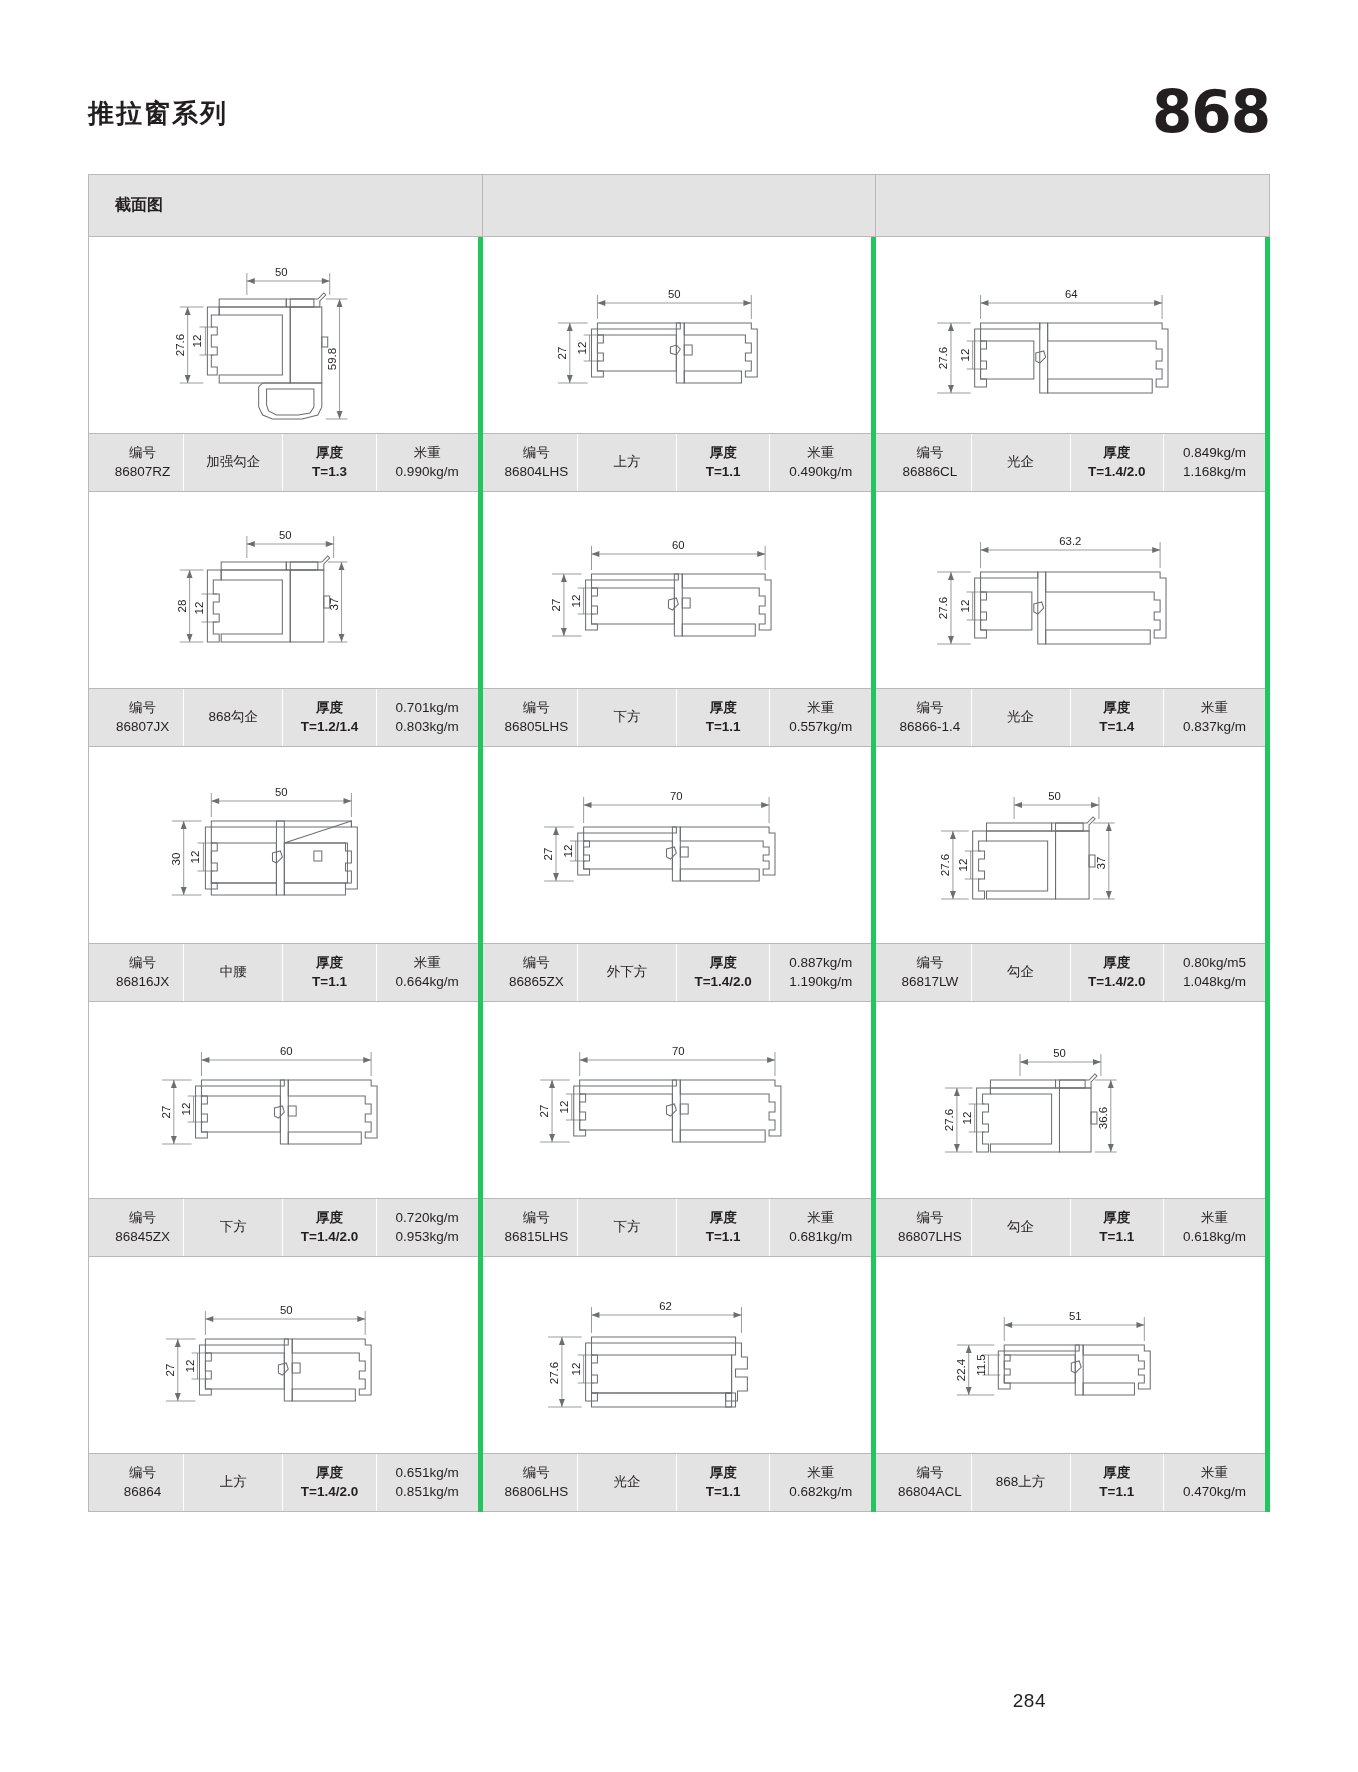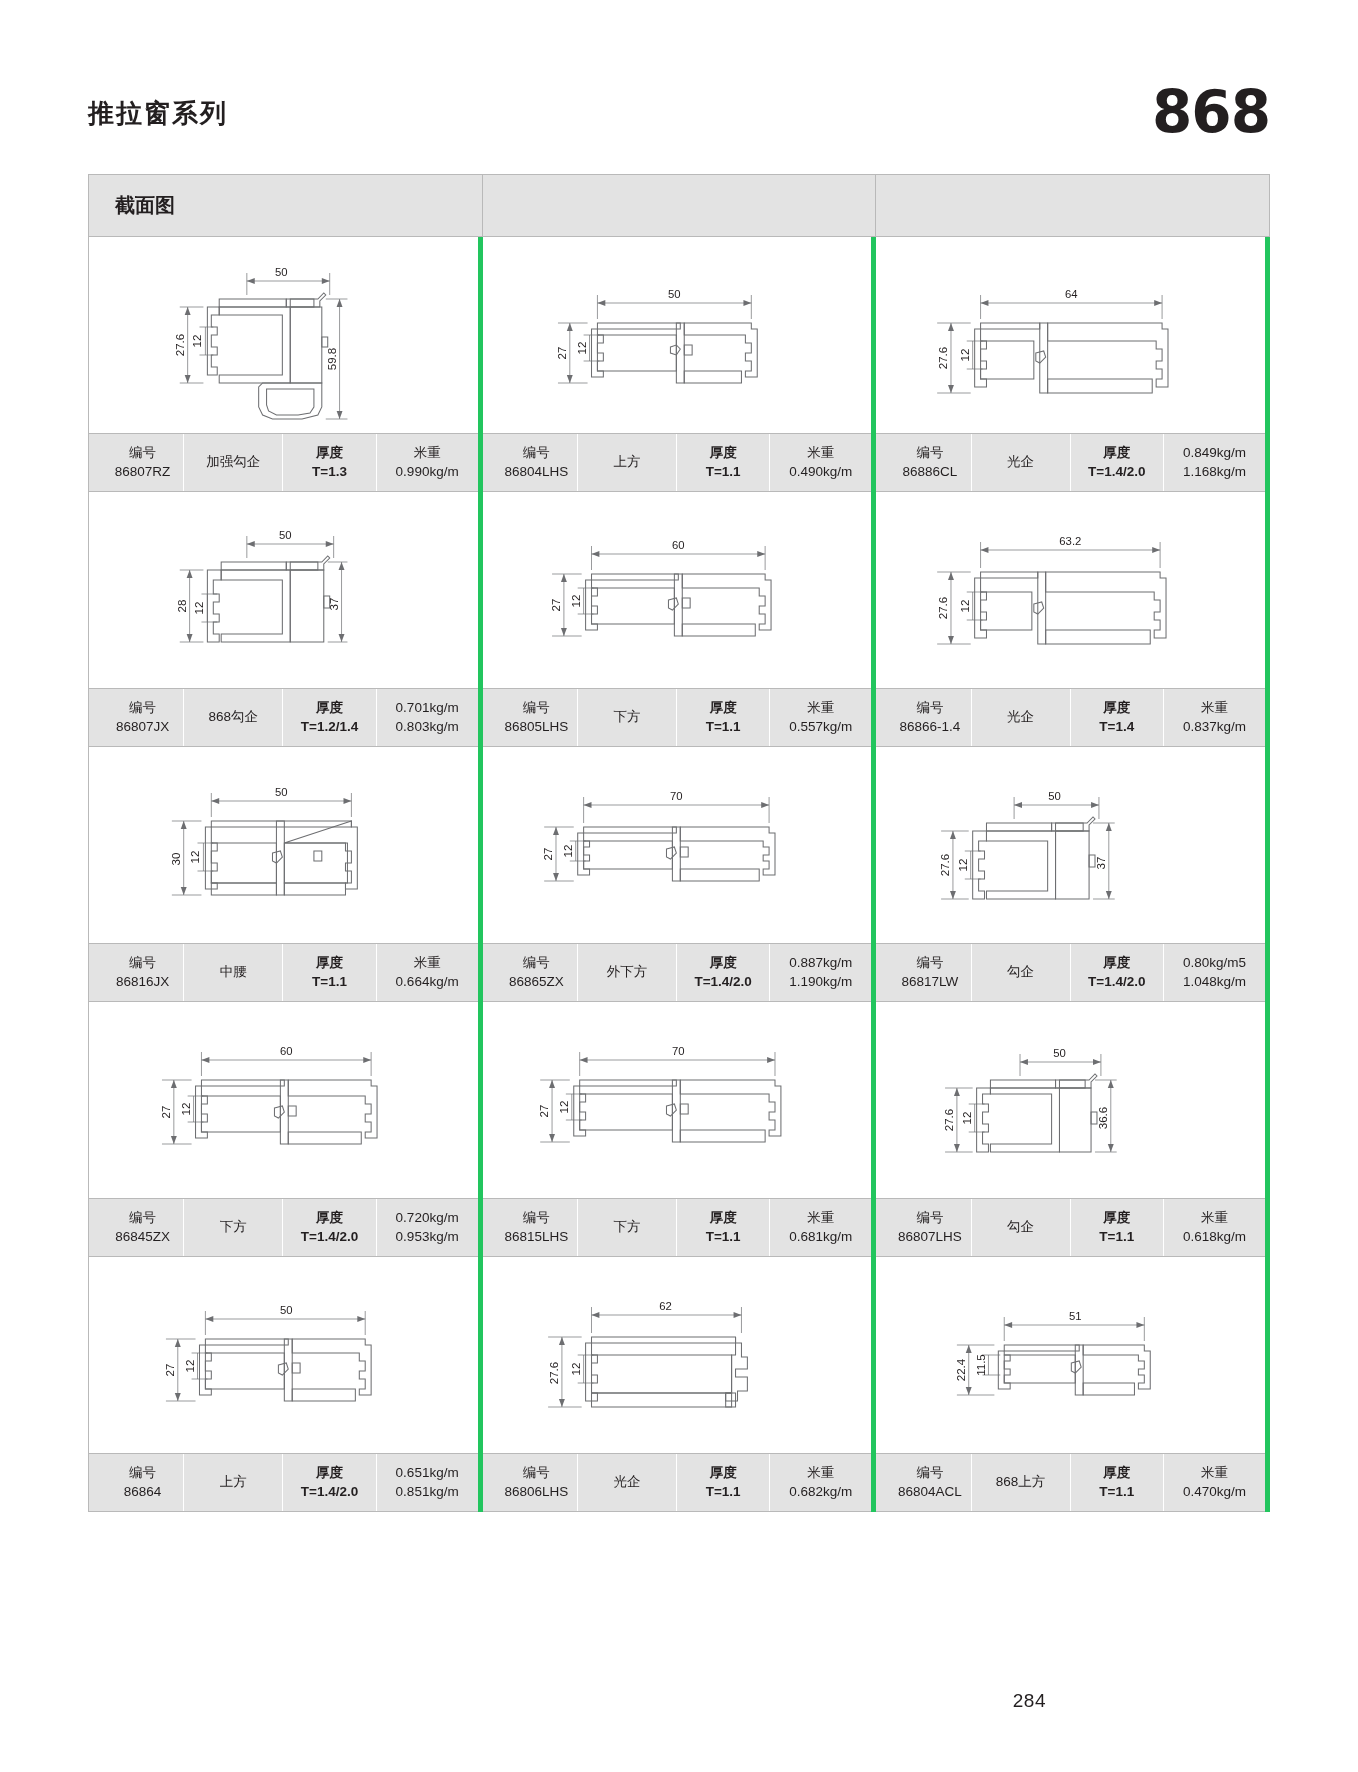--- a/index.html
+++ b/index.html
@@ -62,21 +62,21 @@
     height: 62px;
   }
   .band-cell {
     flex: 1 1 0;
     border-right: 1px solid #b9b9b9;
     border-bottom: 1px solid #b9b9b9;
     box-sizing: border-box;
     display: flex;
     align-items: center;
     padding-left: 26px;
-    font-size: 20px;
+    font-size: 16px;
     font-weight: bold;
     color: #231f20;
   }
   .row {
     display: flex;
   }
   .cell {
     flex: 1 1 0;
     border-right: 5px solid #22c55e;
     box-sizing: border-box;

